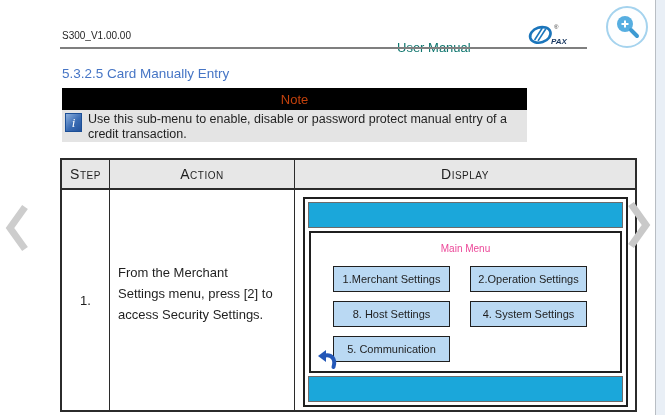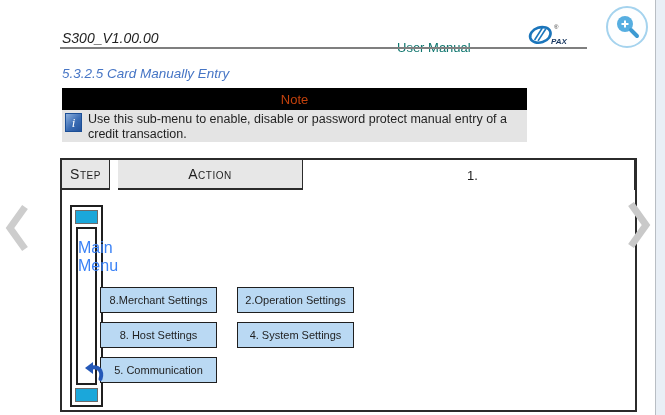--- a/index.html
+++ b/index.html
@@ -13,34 +13,34 @@
     overflow:hidden;
   }
 
   
   .right-strip {
     position:absolute; top:0; right:0; width:10px; height:415px;
     background:#e9eff6; border-left:1px solid #b9bec4;
   }
 
   
-  .doc-version { position:absolute; left:62px; top:30px; font-size:14px; color:#1f1f1f;font-style:italic; }
+  .doc-version { position:absolute; left:62px; top:30px; font-size:10px; color:#1f1f1f; }
   .doc-title   { position:absolute; left:397px; top:40px; font-size:13px; color:#0f766e; }
   .header-rule { position:absolute; left:60px; top:47px; width:527px; height:2px; background:#7f7f7f; }
 
   .pax-logo { position:absolute; left:527px; top:21px; width:42px; height:26px; }
 
   .zoom-btn {
     position:absolute; left:606px; top:6px; width:42px; height:42px;
     border-radius:50%; border:2px solid #a5d3ee; background:#fdfeff;
     display:flex; align-items:center; justify-content:center; cursor:pointer;
   }
 
   
-  .section-heading { position:absolute; left:62px; top:66px; font-size:13.5px; color:#4675c5;font-style:italic; }
+  .section-heading { position:absolute; left:62px; top:66px; font-size:13.5px; color:#4675c5; }
 
   
   .note-bar {
     position:absolute; left:62px; top:88px; width:465px; height:22px;
     background:#000; color:#c2410c; font-size:13px;
     display:flex; align-items:center; justify-content:center;
   }
   .note-body {
     position:absolute; left:62px; top:110px; width:465px; height:32px;
     background:#e4e4e4; padding:2px 4px 2px 3px;
@@ -56,21 +56,20 @@
   .note-text { font-size:12.5px; line-height:15px; color:#1f1f1f; }
 
   
   .manual-table {
     position:absolute; left:60px; top:158px; width:577px; height:254px;
     border:2px solid #2b2b2b;
     display:grid;
     grid-template-columns:48px 185px 1fr;
     grid-template-rows:30px 1fr;
     background:#fff;
-    gap:8px;
   }
   .th {
     background:#e7e7e7; border-bottom:2px solid #2b2b2b;
     display:flex; align-items:center; justify-content:center;
     font-size:14px; font-variant:small-caps; letter-spacing:0.5px; color:#1f1f1f;
   }
   .col-sep { border-right:1px solid #2b2b2b; }
   .cell-step {
     display:flex; align-items:center; justify-content:center;
     font-size:13px; color:#1f1f1f;
@@ -86,21 +85,21 @@
   .device {
     position:absolute; left:8px; top:7px; right:7px; bottom:3px;
     border:2px solid #1f1f1f; background:#fff;
     padding:3px; display:flex; flex-direction:column;
   }
   .device-bar { height:26px; background:#1ba7da; border:1px solid #6b6b6b; }
   .device-screen {
     flex:1; margin:3px 1px; border:2px solid #1f1f1f; background:#fff;
     position:relative;
   }
-  .screen-title { margin-top:10px; text-align:center; font-size:16px; color:#3b82f6; }
+  .screen-title { margin-top:10px; text-align:center; font-size:10px; color:#ec4899; }
   .btn-grid {
     margin:12px 0 0 22px;
     display:grid; grid-template-columns:117px 117px;
     column-gap:20px; row-gap:9px;
   }
   .menu-btn {
     height:26px; background:#bad9f3; border:1px solid #1f1f1f;
     display:flex; align-items:center; justify-content:center;
     font-size:11px; color:#1f1f1f; white-space:nowrap;
   }
@@ -148,30 +147,34 @@
   <span>Note</span>
 </div>
 <div class="note-body">
   <div class="note-icon">i</div>
   <div class="note-text">Use this sub-menu to enable, disable or password protect manual entry of a credit transaction.</div>
 </div>
 
 <div class="manual-table">
   <div class="th col-sep">Step</div>
   <div class="th col-sep">Action</div>
+  <div class="th">Display</div>
 
   <div class="cell-step col-sep">1.</div>
+  <div class="cell-action col-sep">
+    <span>From the Merchant Settings menu, press [2] to access Security Settings.</span>
+  </div>
 
   <div class="cell-display">
     <div class="device">
       <div class="device-bar"></div>
       <div class="device-screen">
         <div class="screen-title">Main Menu</div>
         <div class="btn-grid">
-          <div class="menu-btn">8.Merchant Settings</div>
+          <div class="menu-btn">1.Merchant Settings</div>
           <div class="menu-btn">2.Operation Settings</div>
           <div class="menu-btn">8. Host Settings</div>
           <div class="menu-btn">4. System Settings</div>
           <div class="menu-btn">5. Communication</div>
         </div>
         <div class="back-arrow">
           <svg width="22" height="21" viewBox="0 0 22 21">
             <path d="M2 7 L10 1 L10 13 Z" fill="#2458b8"></path>
             <path d="M7 7 C16 4.5 20 10 17.5 18" stroke="#2458b8" stroke-width="4" fill="none" stroke-linecap="round"></path>
           </svg>

